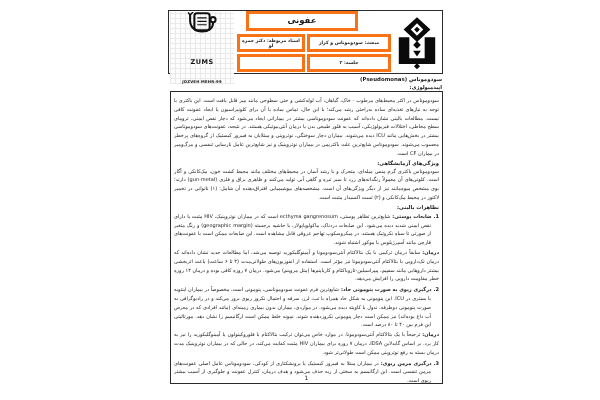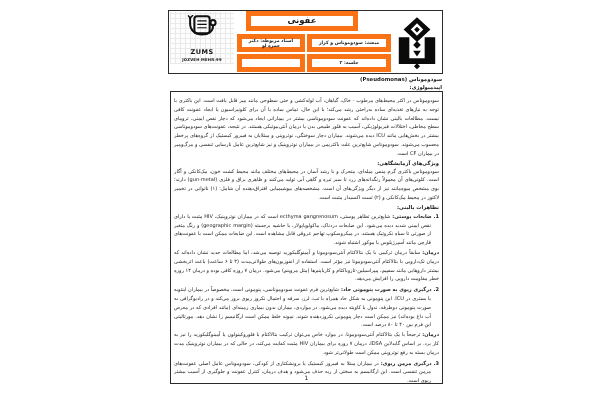--- a/index.html
+++ b/index.html
@@ -4,33 +4,33 @@
 <style>
   * { margin:0; padding:0; box-sizing:border-box; }
   html,body { width:600px; height:400px; background:#ffffff; overflow:hidden;
               font-family:"DejaVu Sans", sans-serif; color:#1c1c1c; }
   .canvas { position:relative; width:600px; height:400px; background:#fff; }
   .page { position:absolute; left:165px; top:6px; width:280px; height:390px; }
 
   
   .hdr { position:absolute; left:3px; top:4px; width:275px; height:64px;
          border:1px solid #2b2b2b; background:#fff; }
-  .cell { position:absolute; border:5px solid #f97316; display:flex;
+  .cell { position:absolute; border:3px solid #f97316; display:flex;
           align-items:center; justify-content:center; direction:rtl;
           font-weight:bold; font-size:4.6px; line-height:1.1; text-align:center;
           background:#fff; padding:1px; }
   .title-cell { left:77px; top:0px; width:112px; height:20px; font-size:8.5px; }
   .topic-cell { left:138px; top:23px; width:84px; height:18px; }
   .session-cell { left:138px; top:43px; width:84px; height:18px;
                   justify-content:center; }
   .prof-cell { left:68px; top:23px; width:68px; height:18px; }
   .empty-cell { left:68px; top:43px; width:68px; height:18px; }
-  .logo-cell { position:absolute; left:1px; top:1px; width:64px; height:52px;
+  .logo-cell { position:absolute; left:1px; top:1px; width:64px; height:72px;
                display:flex; flex-direction:column; align-items:center;
-               justify-content:center; gap:1px;
+               justify-content:space-between; gap:1px;
                background-color:#fdfdfd;
                background-image:
                  repeating-linear-gradient(0deg,#e9e9e9 0 1px,transparent 1px 5px),
                  repeating-linear-gradient(90deg,#e9e9e9 0 1px,transparent 1px 5px); }
   .logo-zums { font-size:6.5px; font-weight:bold; letter-spacing:0.5px; color:#111; }
   .logo-sub { font-size:3.8px; font-weight:bold; color:#111; letter-spacing:0.2px; }
   .emblem { position:absolute; left:224px; top:3px; width:48px; height:58px;
             display:flex; align-items:center; justify-content:center; }
 
   

